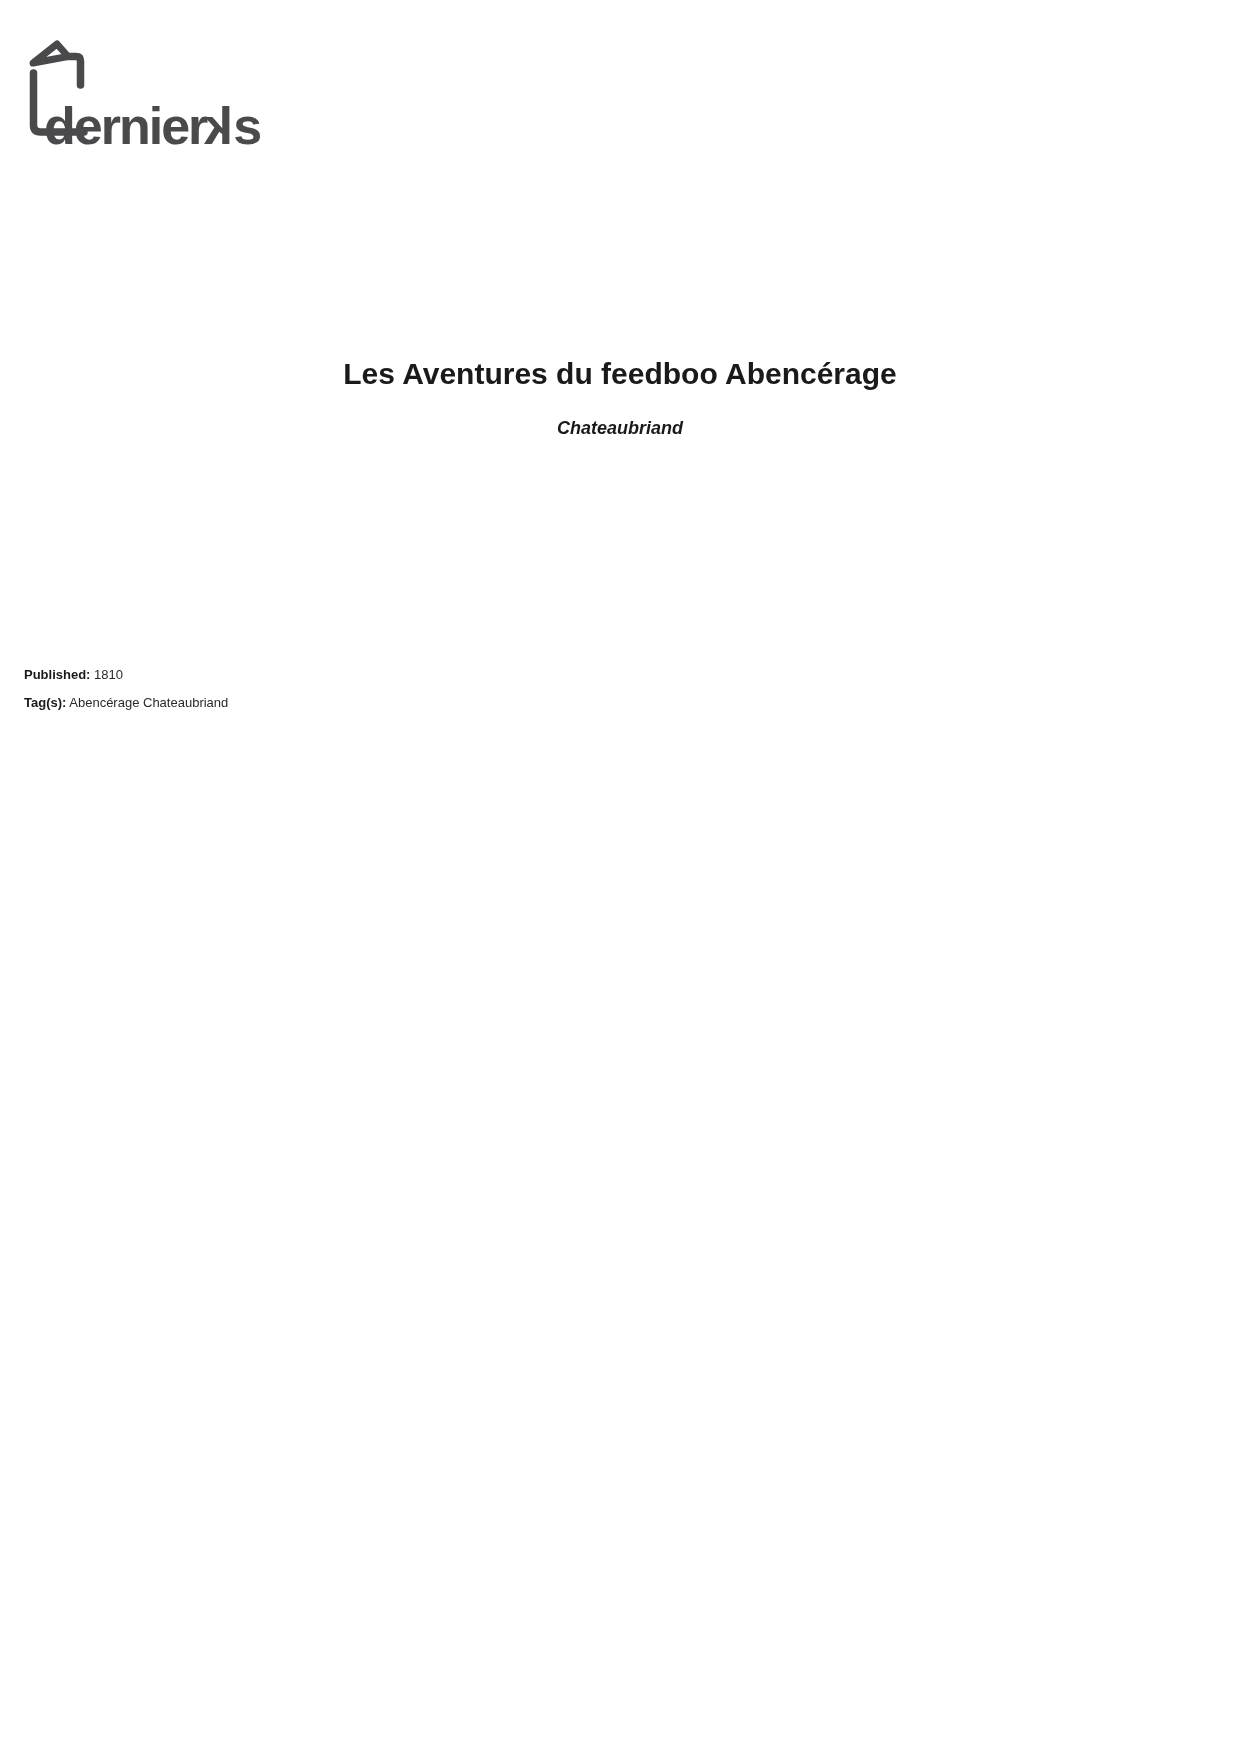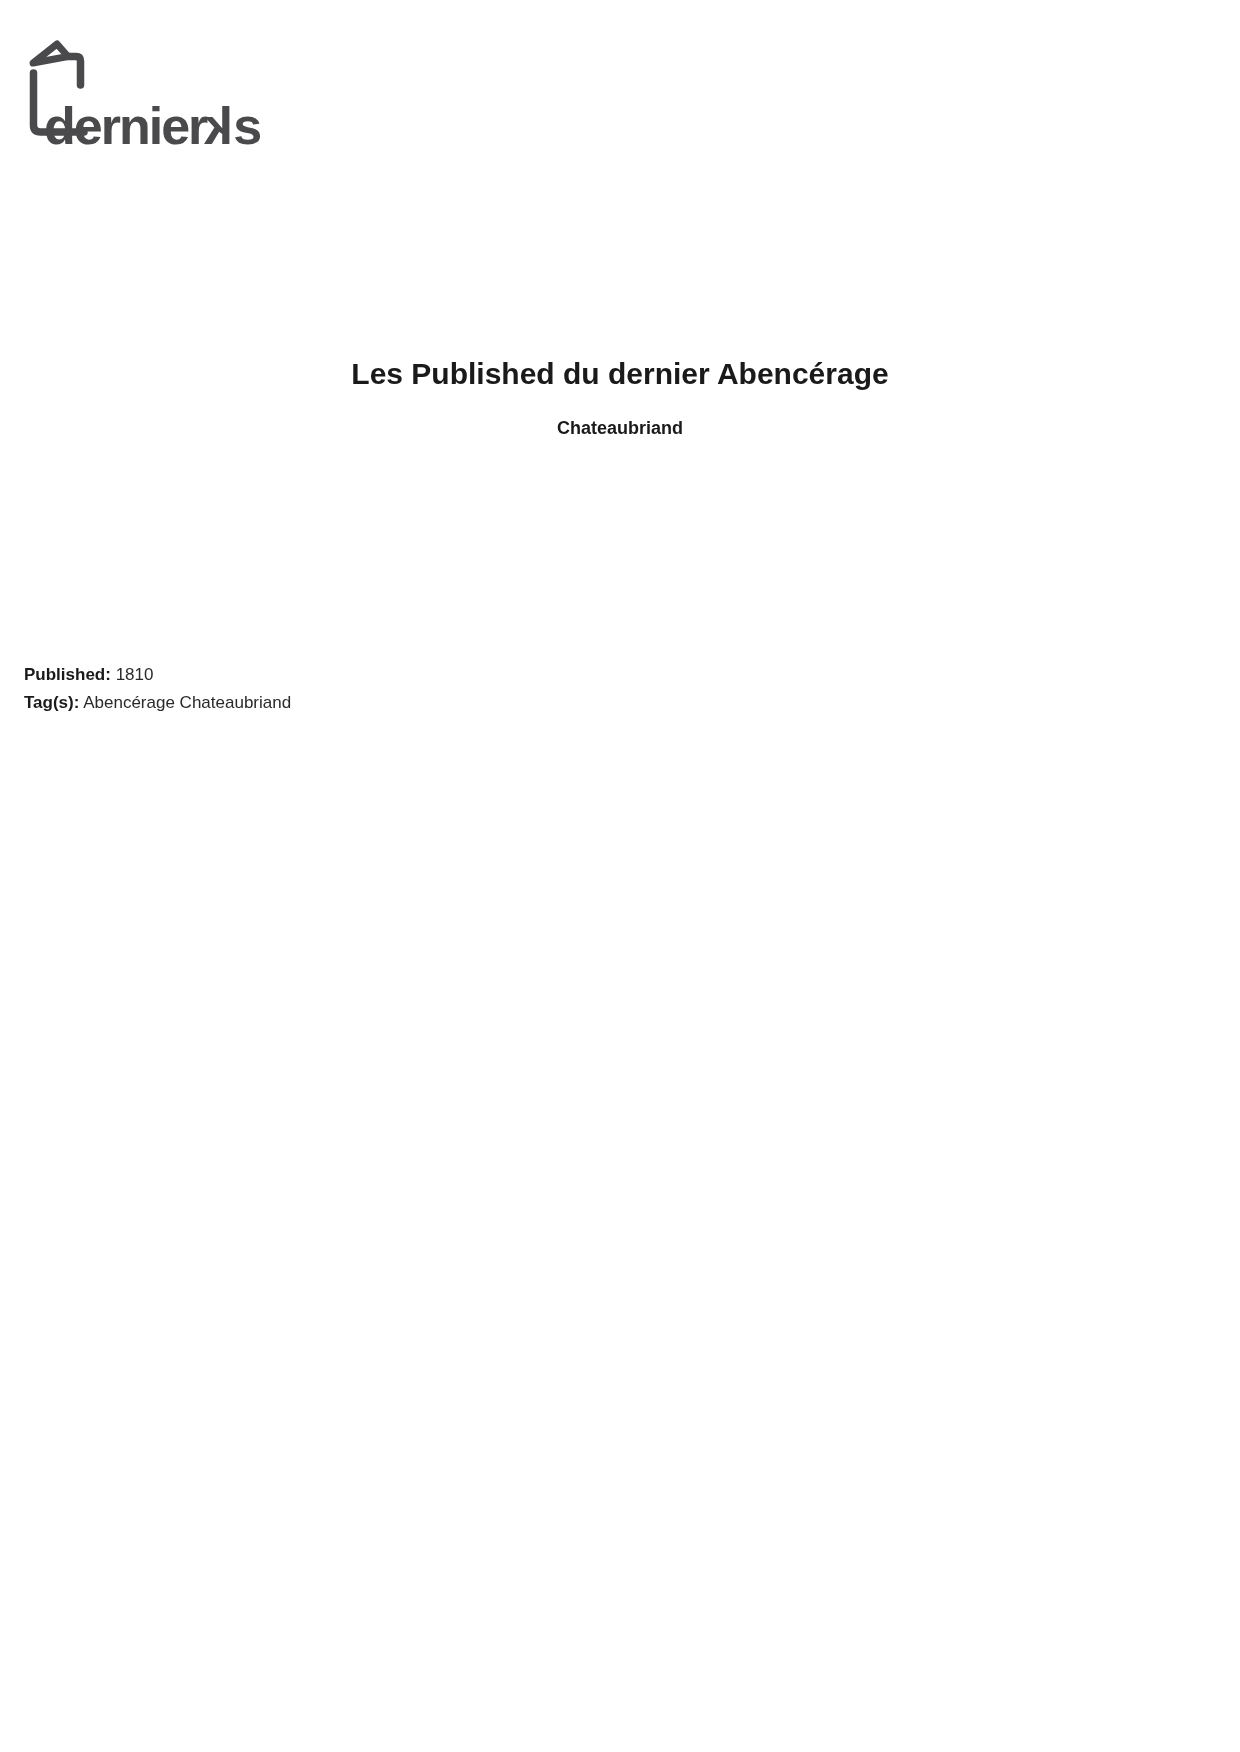--- a/index.html
+++ b/index.html
@@ -55,28 +55,29 @@
     font-weight: bold;
     line-height: 38px;
     color: #1a1a1a;
   }
   .book-author {
     margin-top: 24px;
     font-size: 18px;
     font-weight: bold;
     line-height: 22px;
     color: #1a1a1a;
+    font-style: italic;
   }
 
   
   .meta-block {
     position: absolute;
     left: 24px;
     top: 661px;
-    font-size: 17px;
+    font-size: 13px;
     line-height: 28px;
     color: #2a2a2a;
   }
   .meta-block b { color: #1a1a1a; }
 </style>
 </head>
 <body>
 
 <div>
 
@@ -86,21 +87,21 @@
       <path d="M 6 27 L 30 8 L 41 20.5 Z" fill="#ffffff" stroke="#4a4a4c" stroke-width="7" stroke-linejoin="round" stroke-linecap="round"></path>
 
       <path d="M 41 20.5 L 49 20.5 Q 53.5 20.5 53.5 25 L 53.5 49" fill="none" stroke="#4a4a4c" stroke-width="7.5" stroke-linejoin="round" stroke-linecap="round"></path>
 
       <path d="M 6.5 37 L 6.5 89 Q 6.5 96 13.5 96 L 57 96" fill="none" stroke="#4a4a4c" stroke-width="7.5" stroke-linejoin="round" stroke-linecap="round"></path>
     </svg>
     <div class="wordmark"><span>dernier</span><span class="flip-k">k</span><span>s</span></div>
   </header>
 
   <main class="title-block">
-    <h1 class="book-title">Les Published du dernier Abencérage</h1>
+    <h1 class="book-title">Les Aventures du feedboo Abencérage</h1>
     <h2 class="book-author">Chateaubriand</h2>
   </main>
 
   <section class="meta-block">
     <p><b>Published:</b> <span>1810</span></p>
     <p><b>Tag(s):</b> <span>Abencérage Chateaubriand</span></p>
   </section>
 
 </div>
 

